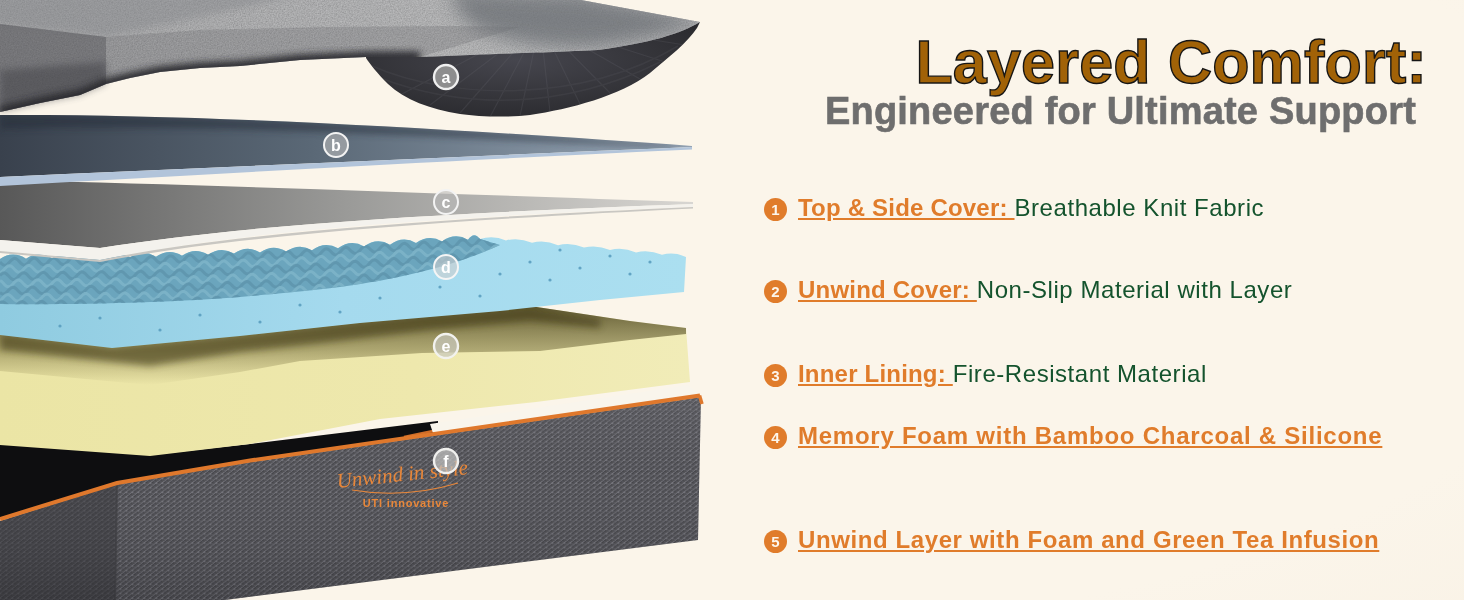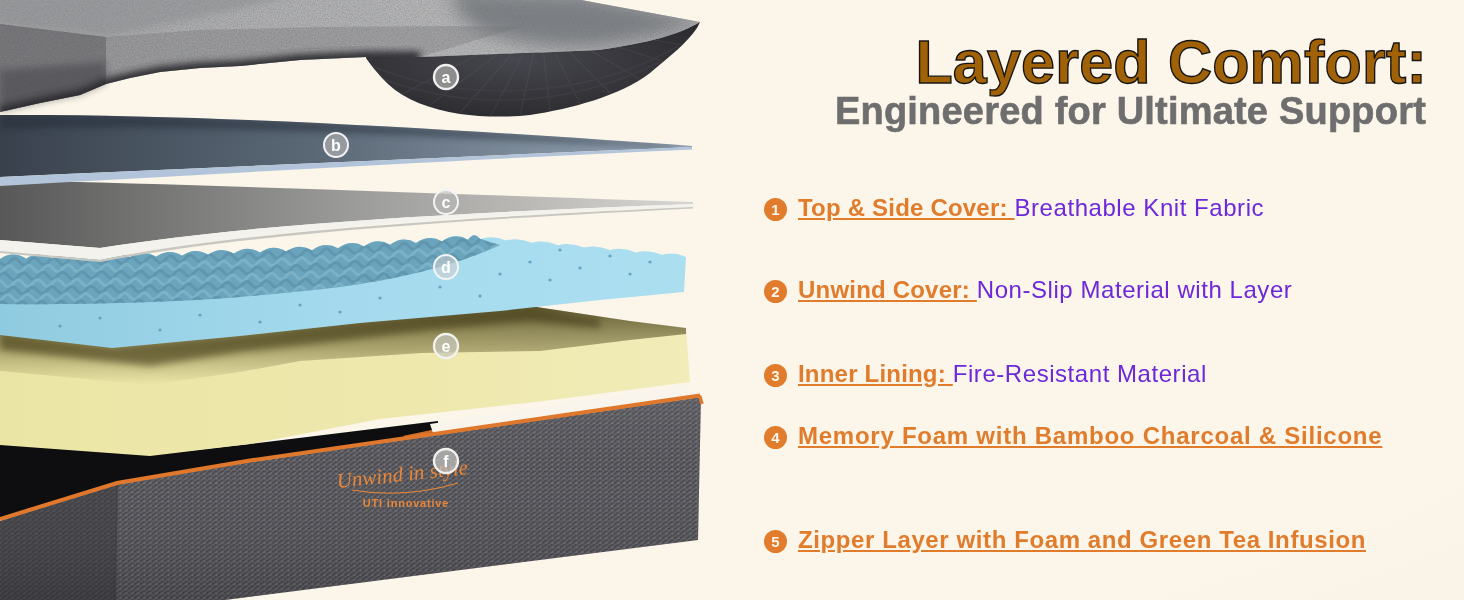--- a/index.html
+++ b/index.html
@@ -2,27 +2,27 @@
 <html><head>
 <meta charset="utf-8">
 <style>
 html,body{margin:0;padding:0;}
 body{width:1464px;height:600px;overflow:hidden;font-family:"Liberation Sans",sans-serif;
 background:radial-gradient(120% 120% at 45% 40%, #fbf5ea 55%, #f6eee0 100%);}
 .stage{position:relative;width:1464px;height:600px;}
 svg.art{position:absolute;left:0;top:0;}
 .h1{position:absolute;right:37px;top:27px;letter-spacing:0.2px;font-size:61px;font-weight:700;color:#a16207;
 -webkit-text-stroke:1.4px #151515;white-space:nowrap;}
-.h2{position:absolute;right:38px;top:90px;font-size:38px;letter-spacing:0.2px;font-weight:700;color:#6e6e6e;
+.h2{position:absolute;right:48px;top:90px;font-size:38px;letter-spacing:0.2px;font-weight:700;color:#6e6e6e;
 -webkit-text-stroke:0.6px #6e6e6e;white-space:nowrap;}
 .item{position:absolute;left:764px;white-space:nowrap;font-size:24px;}
 .bullet{display:inline-block;width:23px;height:23px;border-radius:50%;background:#e07c2b;
 color:#fdf6ec;font-weight:700;font-size:15px;line-height:23px;text-align:center;vertical-align:middle;margin-right:11px;}
 .lab{color:#e07c2b;font-weight:700;letter-spacing:0.2px;text-decoration:underline;}
-.txt{color:#6d28d9;letter-spacing:0.55px;margin-top:46px;}
+.txt{color:#14532d;letter-spacing:0.55px;margin-top:46px;}
 .w4{letter-spacing:0.75px;}
 .w5{letter-spacing:0.6px;}
 </style>
 </head>
 <body>
 <div class="stage">
 <svg class="art" width="1464" height="600" viewBox="0 0 1464 600">
 <defs>
 <linearGradient id="fabg" x1="0" y1="0" x2="1" y2="0">
  <stop offset="0" stop-color="#818285"></stop>
@@ -220,14 +220,14 @@
 </g>
 </svg>
 
 <div class="h1">Layered Comfort:</div>
 <div class="h2">Engineered for Ultimate Support</div>
 
 <div class="item" style="top:194px;"><span class="bullet">1</span><span class="lab">Top &amp; Side Cover: </span><span class="txt">Breathable Knit Fabric</span></div>
 <div class="item" style="top:276px;"><span class="bullet">2</span><span class="lab">Unwind Cover: </span><span class="txt">Non-Slip Material with Layer</span></div>
 <div class="item" style="top:360px;"><span class="bullet">3</span><span class="lab">Inner Lining: </span><span class="txt">Fire-Resistant Material</span></div>
 <div class="item" style="top:422px;"><span class="bullet">4</span><span class="lab w4">Memory Foam with Bamboo Charcoal &amp; Silicone</span></div>
-<div class="item" style="top:526px;"><span class="bullet">5</span><span class="lab w5">Zipper Layer with Foam and Green Tea Infusion</span></div>
+<div class="item" style="top:526px;"><span class="bullet">5</span><span class="lab w5">Unwind Layer with Foam and Green Tea Infusion</span></div>
 </div>
 
 </body></html>

